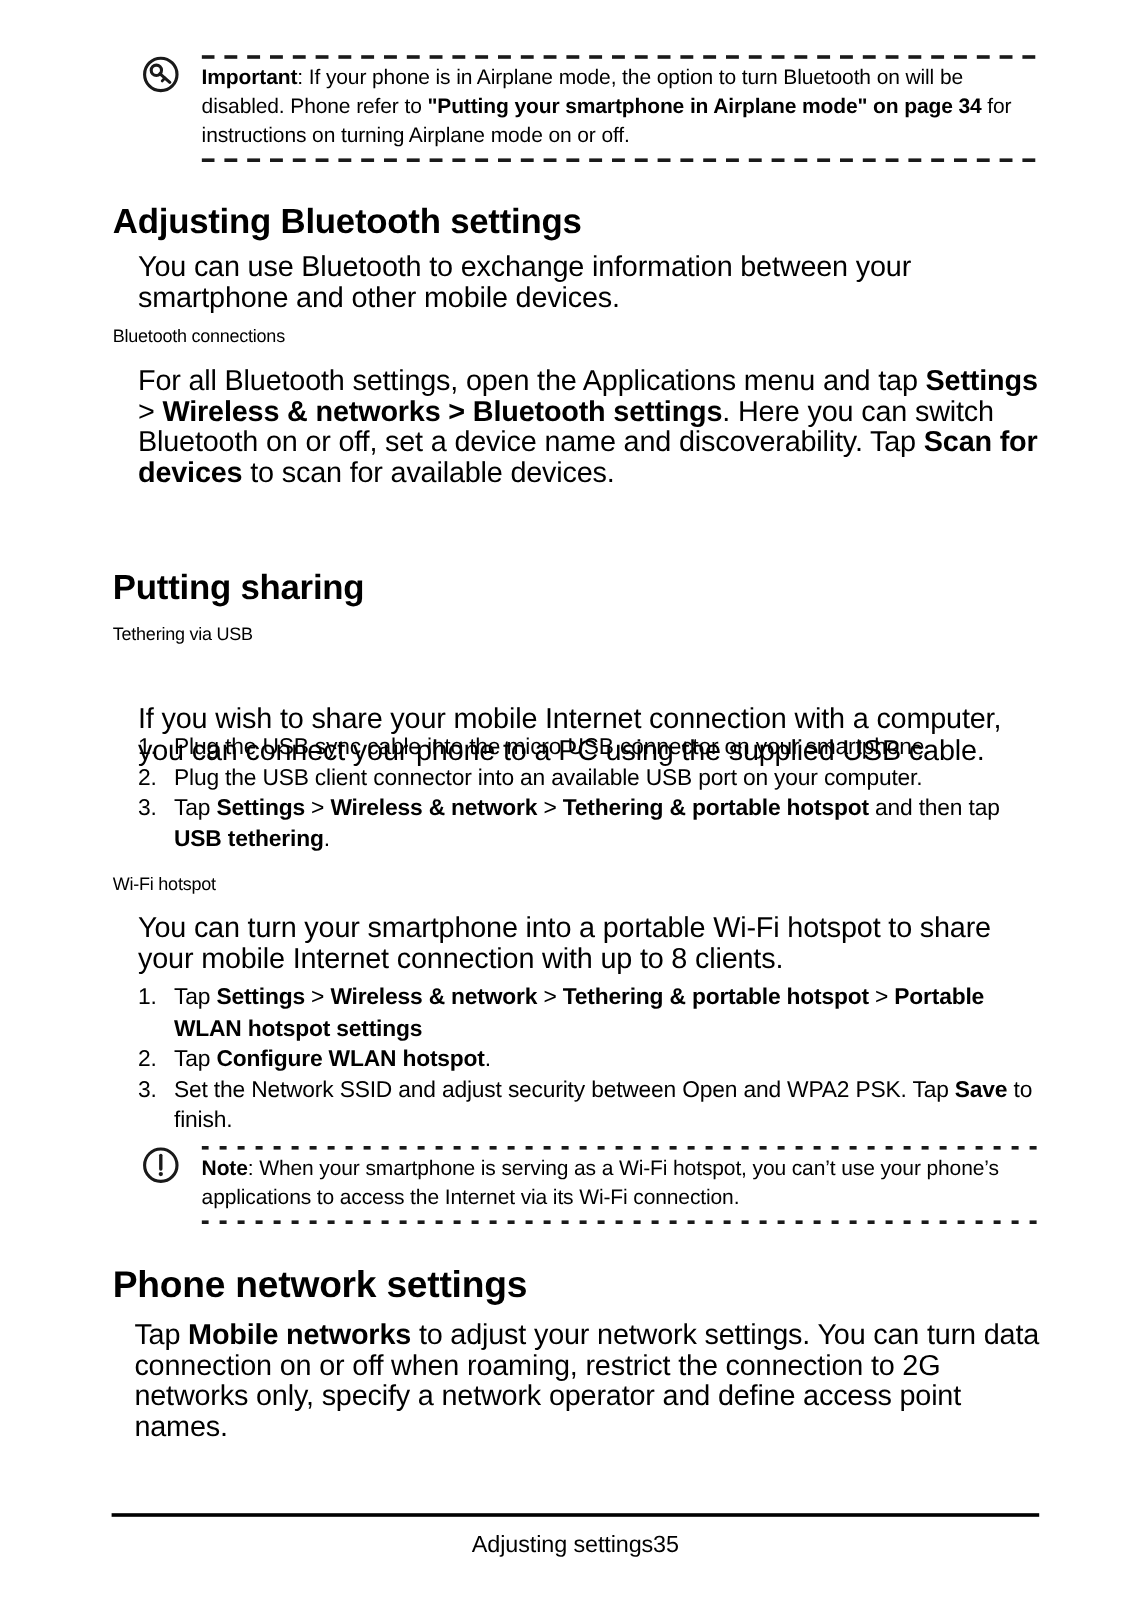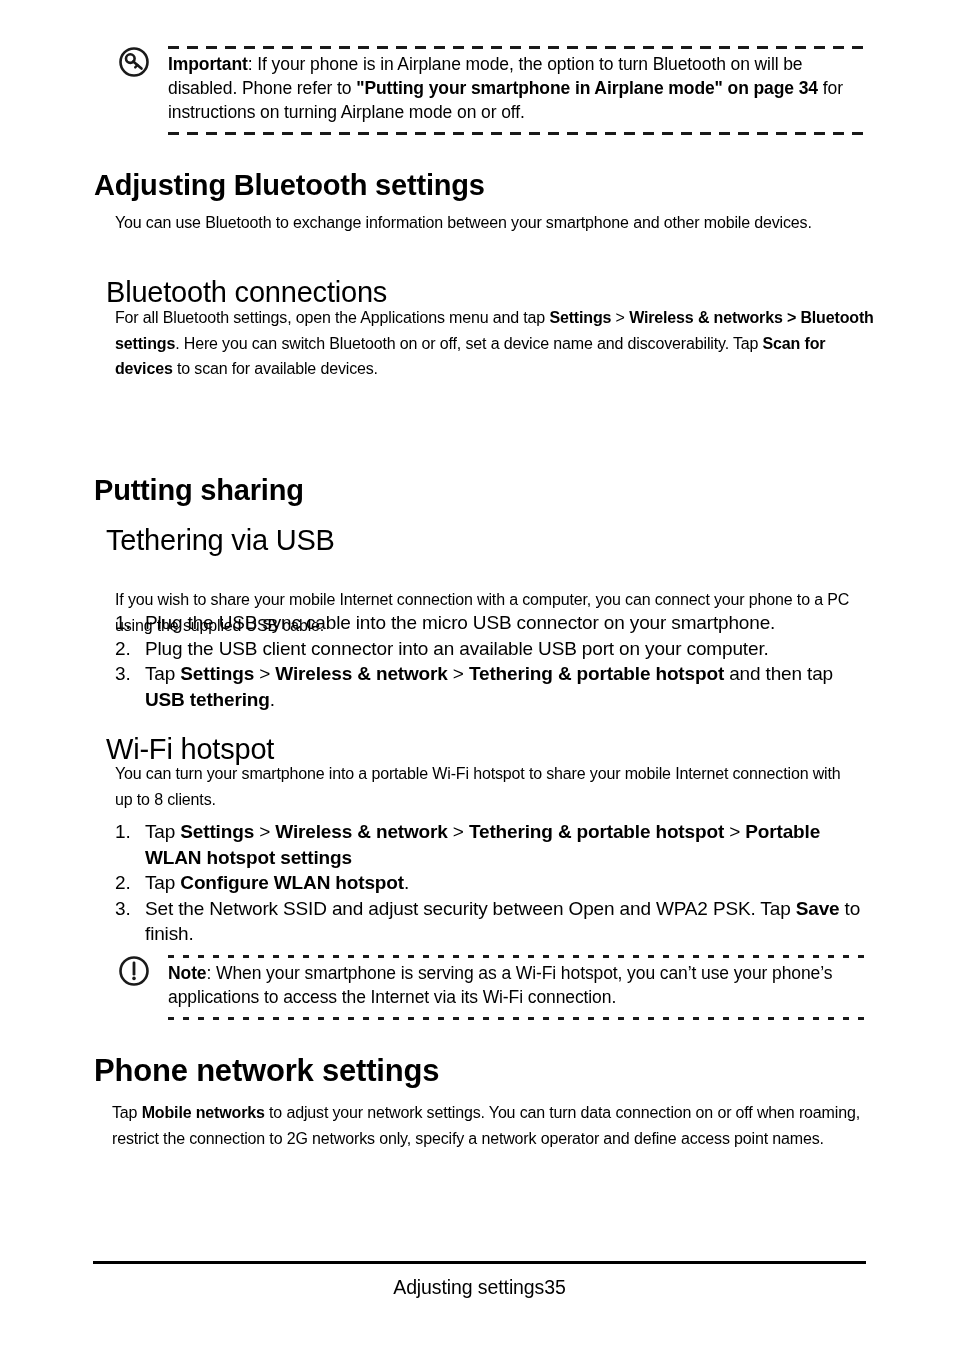--- a/index.html
+++ b/index.html
@@ -63,30 +63,30 @@
 
   
   h1.h1 {
     font-size: 29px;
     font-weight: bold;
     line-height: 34px;
     margin: 0;
     letter-spacing: -0.2px;
   }
   h2.h2 {
-    font-size: 29px;
+    font-size: 15px;
     font-weight: normal;
     line-height: 27px;
-    margin: 12px;
+    margin: 0;
     letter-spacing: -0.2px;
   }
 
   
   p.body {
-    font-size: 16px;
+    font-size: 24px;
     line-height: 25.5px;
     margin: 0;
     letter-spacing: -0.15px;
   }
 
   
   ol.steps {
     margin: 0;
     padding: 0;
     list-style: none;

